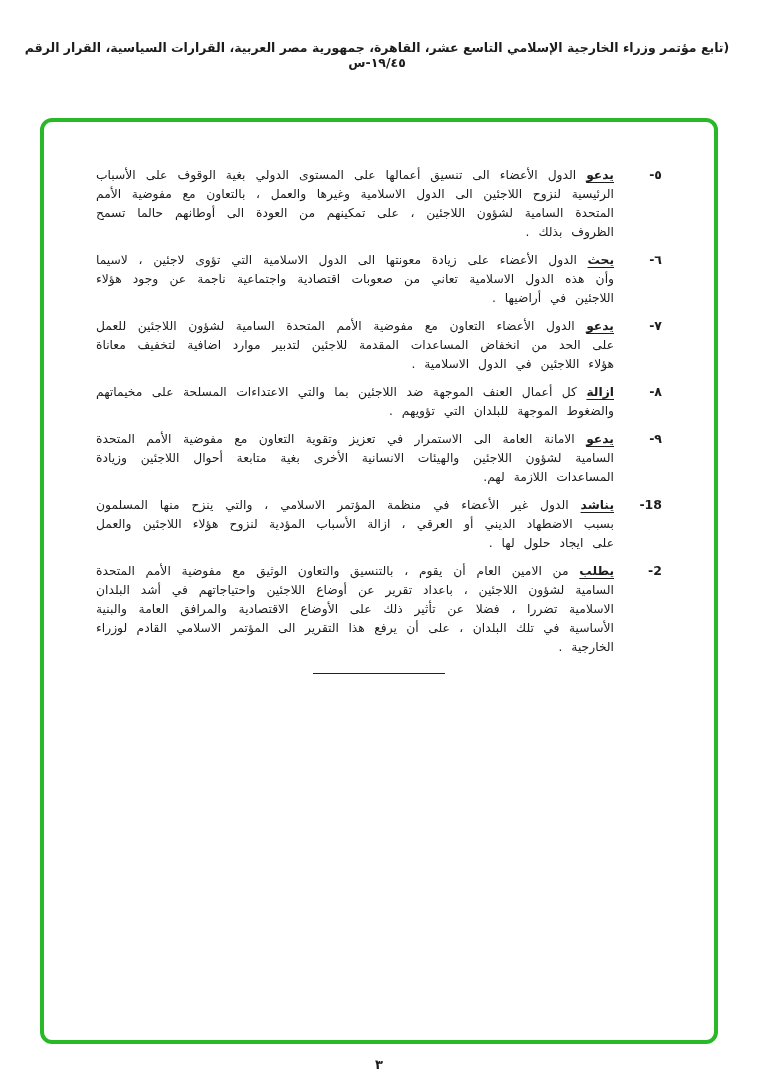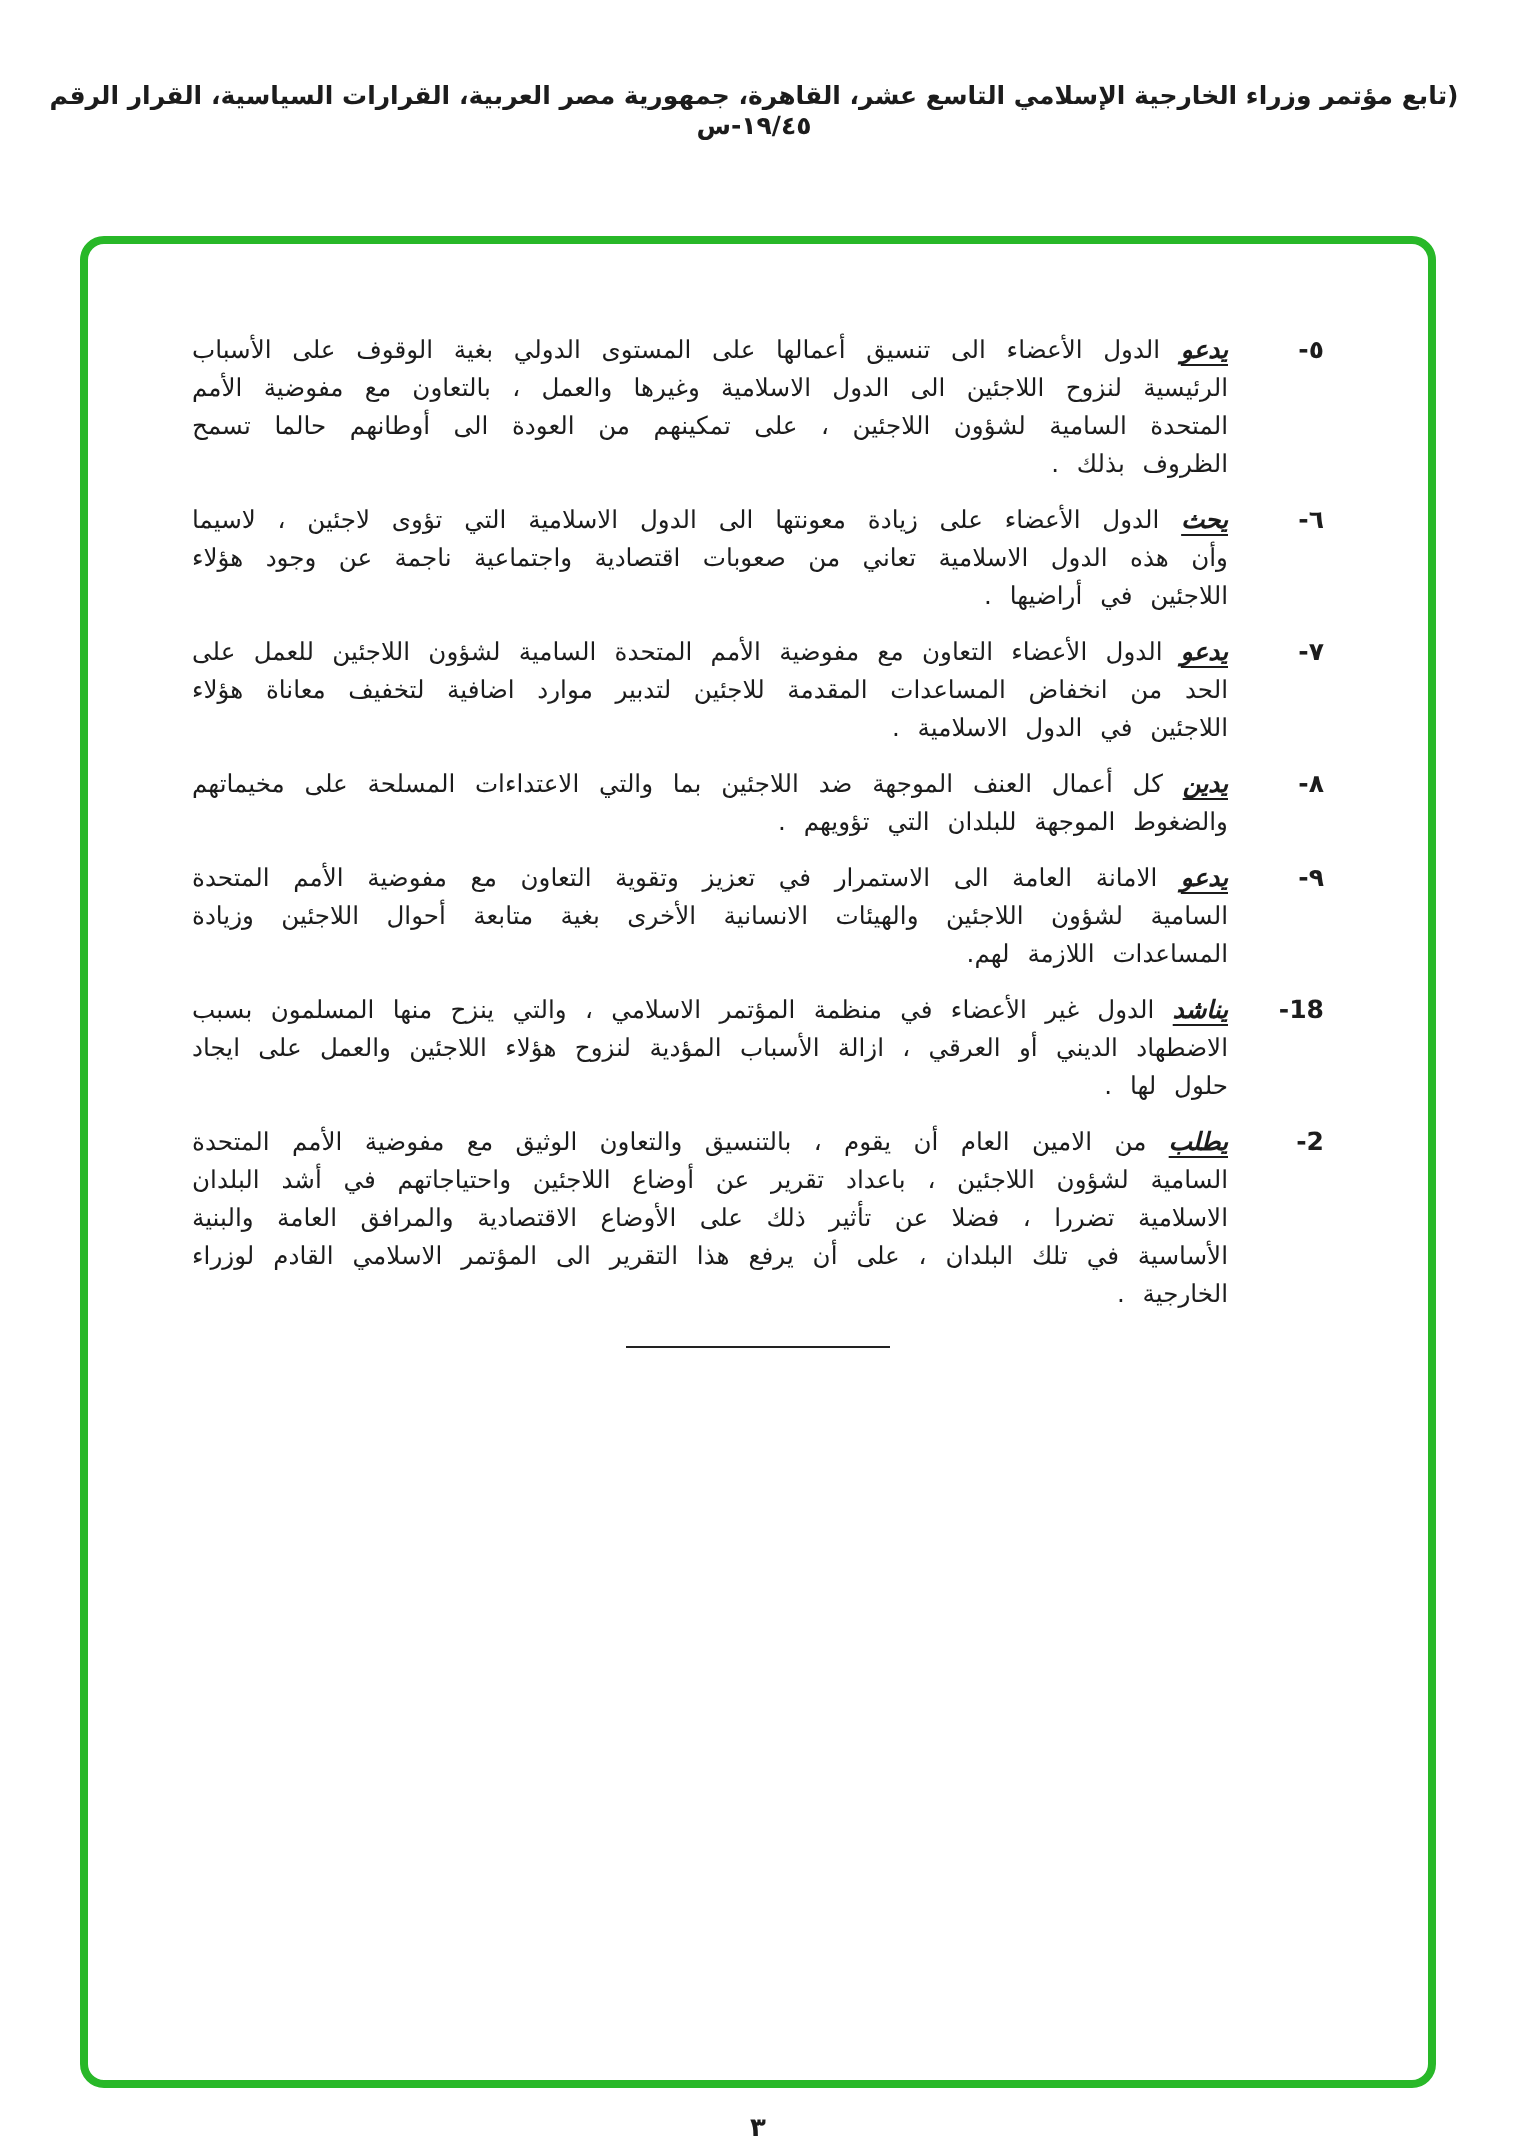--- a/index.html
+++ b/index.html
@@ -70,21 +70,20 @@
     flex:1;
     font-size:12.3px;
     line-height:19px;
     text-align:justify;
     word-spacing:5px;
   }
   .lead{
     text-decoration:underline;
     text-underline-offset:3px;
     font-weight:bold;
-    font-style:italic;
   }
   .end-rule{
     width:132px;
     border-top:1.5px solid #222;
     margin:16px auto 0 auto;
   }
   .page-number{
     position:absolute;
     bottom:6px;
     left:0;
@@ -114,21 +113,21 @@
     <p class="body-text"><span class="lead">يحث</span><span class="rest"> الدول الأعضاء على زيادة معونتها الى الدول الاسلامية التي تؤوى لاجئين ، لاسيما وأن هذه الدول الاسلامية تعاني من صعوبات اقتصادية واجتماعية ناجمة عن وجود هؤلاء اللاجئين في أراضيها .</span></p>
   </li>
 
   <li class="item">
     <span class="num">٧-</span>
     <p class="body-text"><span class="lead">يدعو</span><span class="rest"> الدول الأعضاء التعاون مع مفوضية الأمم المتحدة السامية لشؤون اللاجئين للعمل على الحد من انخفاض المساعدات المقدمة للاجئين لتدبير موارد اضافية لتخفيف معاناة هؤلاء اللاجئين في الدول الاسلامية .</span></p>
   </li>
 
   <li class="item">
     <span class="num">٨-</span>
-    <p class="body-text"><span class="lead">يدين</span><span class="rest"> كل أعمال العنف الموجهة ضد اللاجئين بما والتي الاعتداءات المسلحة على مخيماتهم والضغوط الموجهة للبلدان التي تؤويهم .</span></p>
+    <p class="body-text"><span class="lead">ازالة</span><span class="rest"> كل أعمال العنف الموجهة ضد اللاجئين بما والتي الاعتداءات المسلحة على مخيماتهم والضغوط الموجهة للبلدان التي تؤويهم .</span></p>
   </li>
 
   <li class="item">
     <span class="num">٩-</span>
     <p class="body-text"><span class="lead">يدعو</span><span class="rest"> الامانة العامة الى الاستمرار في تعزيز وتقوية التعاون مع مفوضية الأمم المتحدة السامية لشؤون اللاجئين والهيئات الانسانية الأخرى بغية متابعة أحوال اللاجئين وزيادة المساعدات اللازمة لهم.</span></p>
   </li>
 
   <li class="item">
     <span class="num">18-</span>
     <p class="body-text"><span class="lead">يناشد</span><span class="rest"> الدول غير الأعضاء في منظمة المؤتمر الاسلامي ، والتي ينزح منها المسلمون بسبب الاضطهاد الديني أو العرقي ، ازالة الأسباب المؤدية لنزوح هؤلاء اللاجئين والعمل على ايجاد حلول لها .</span></p>

